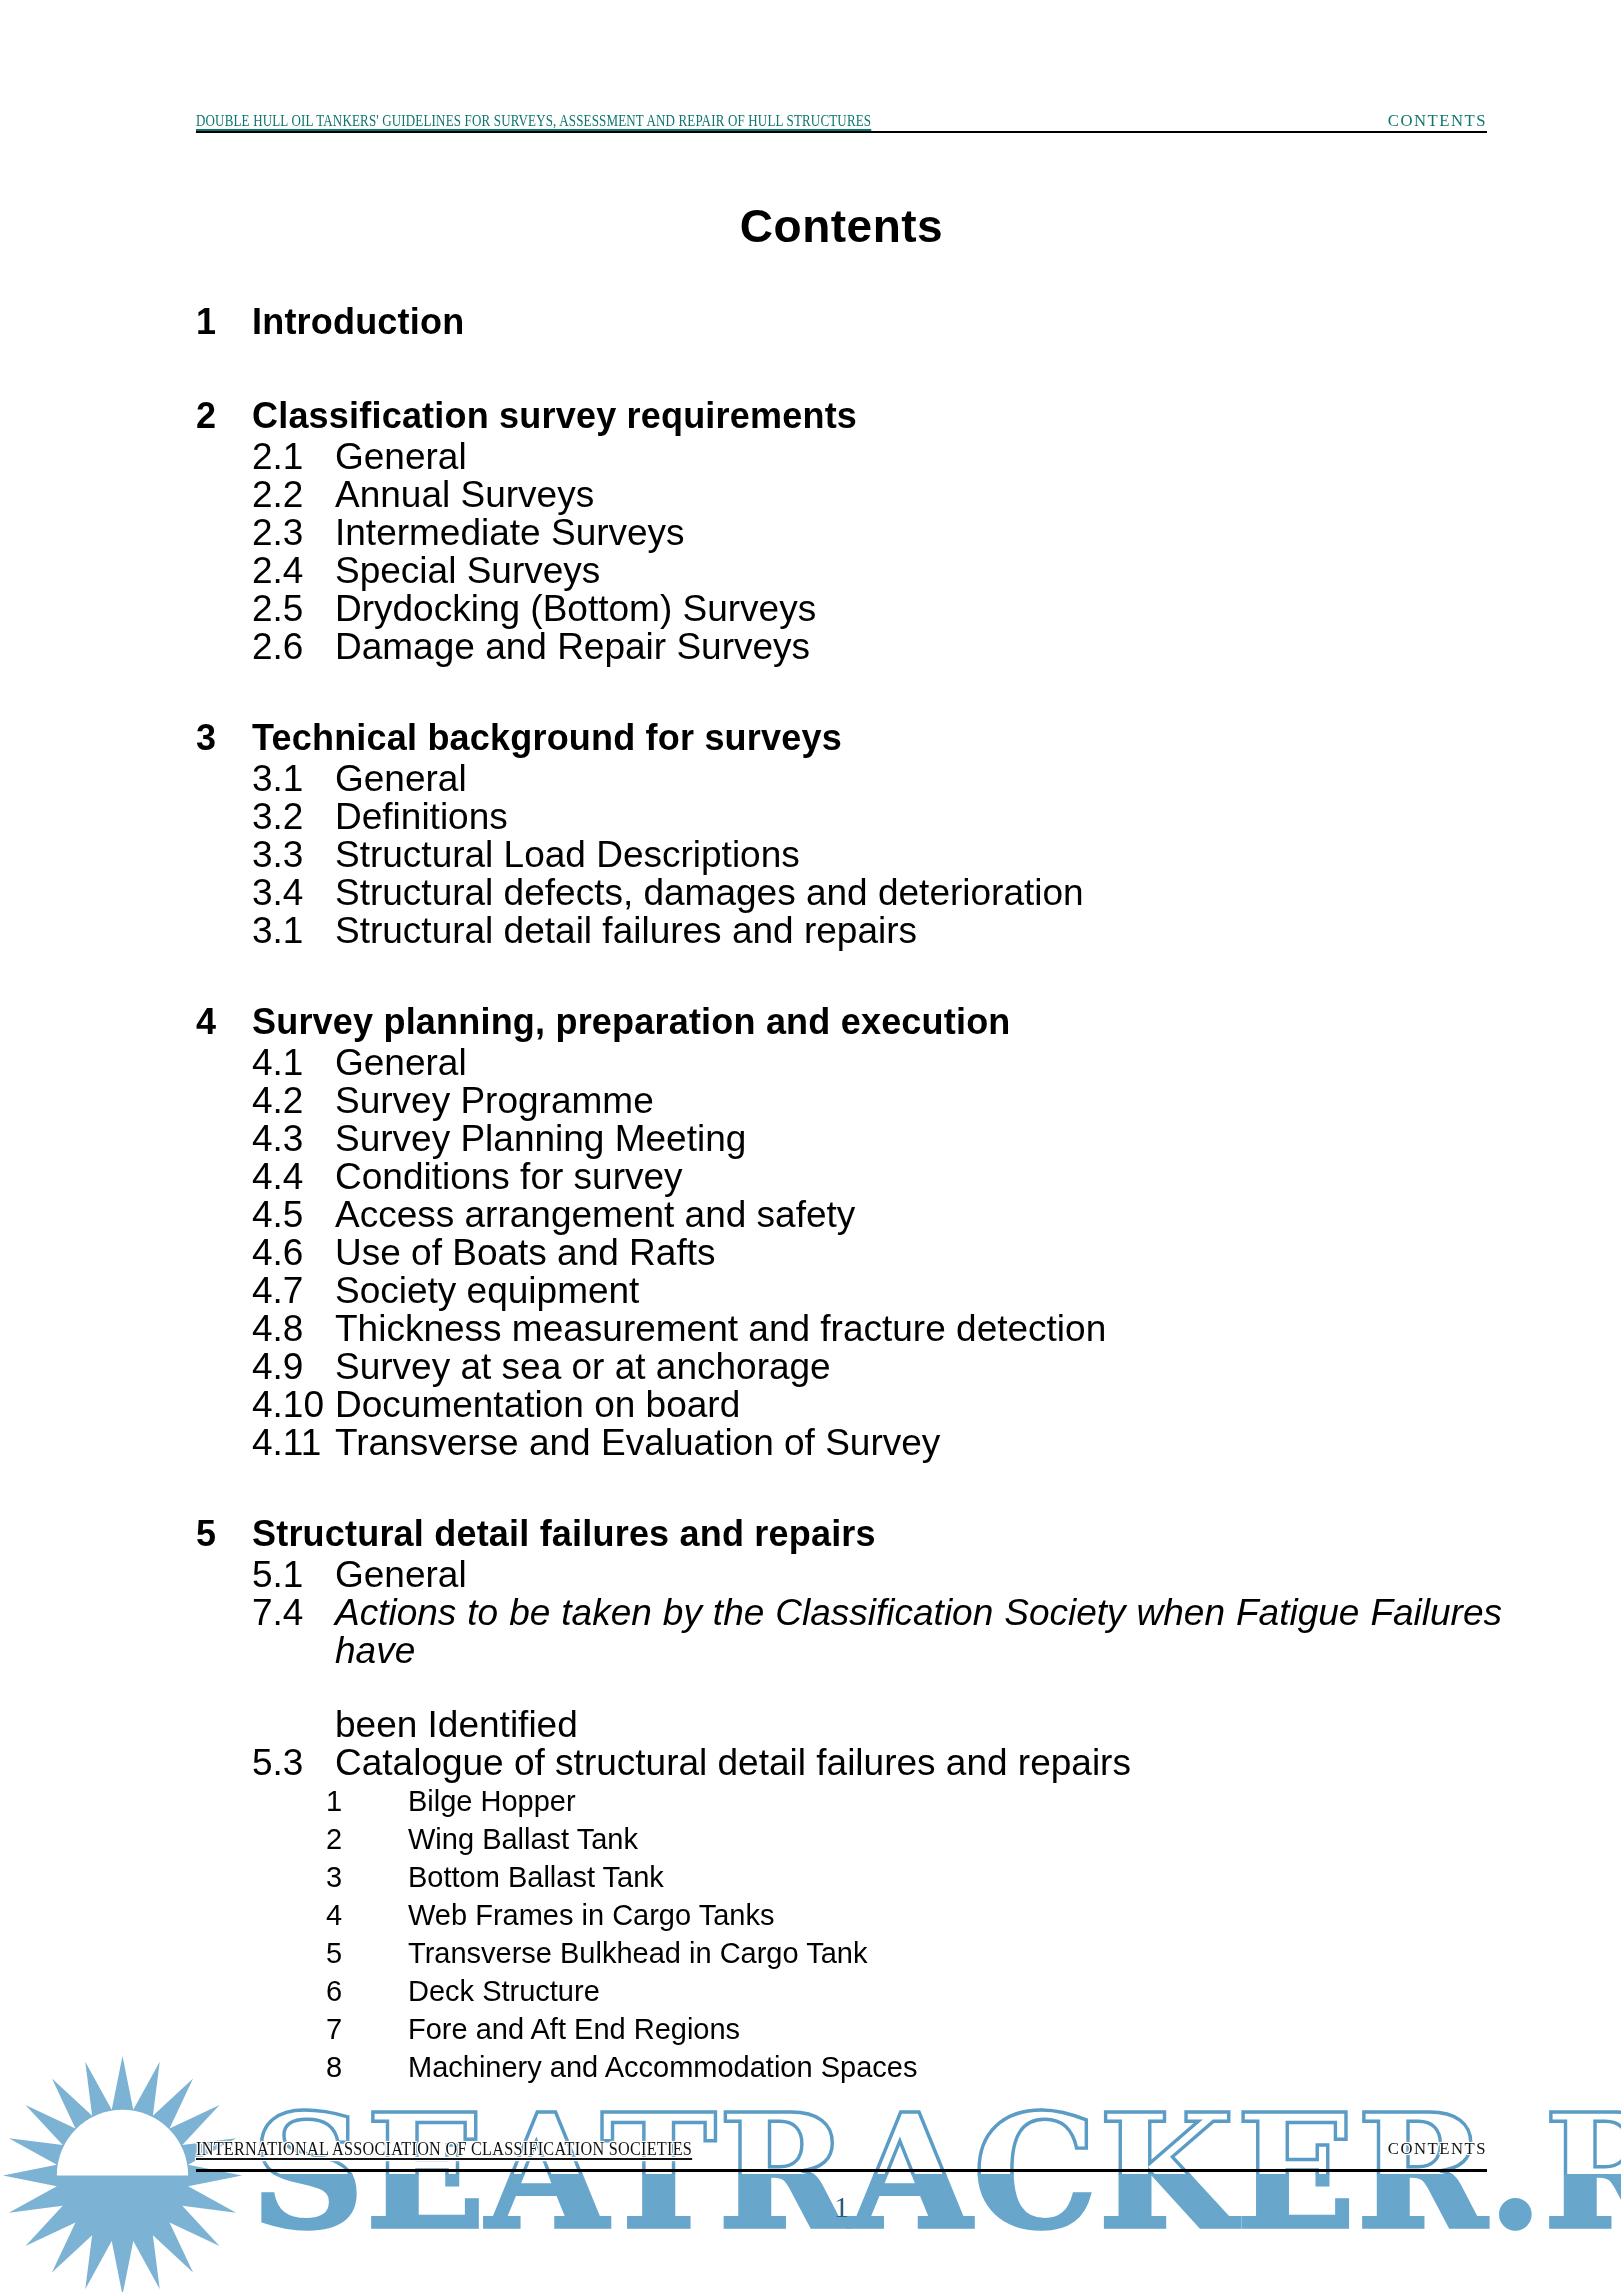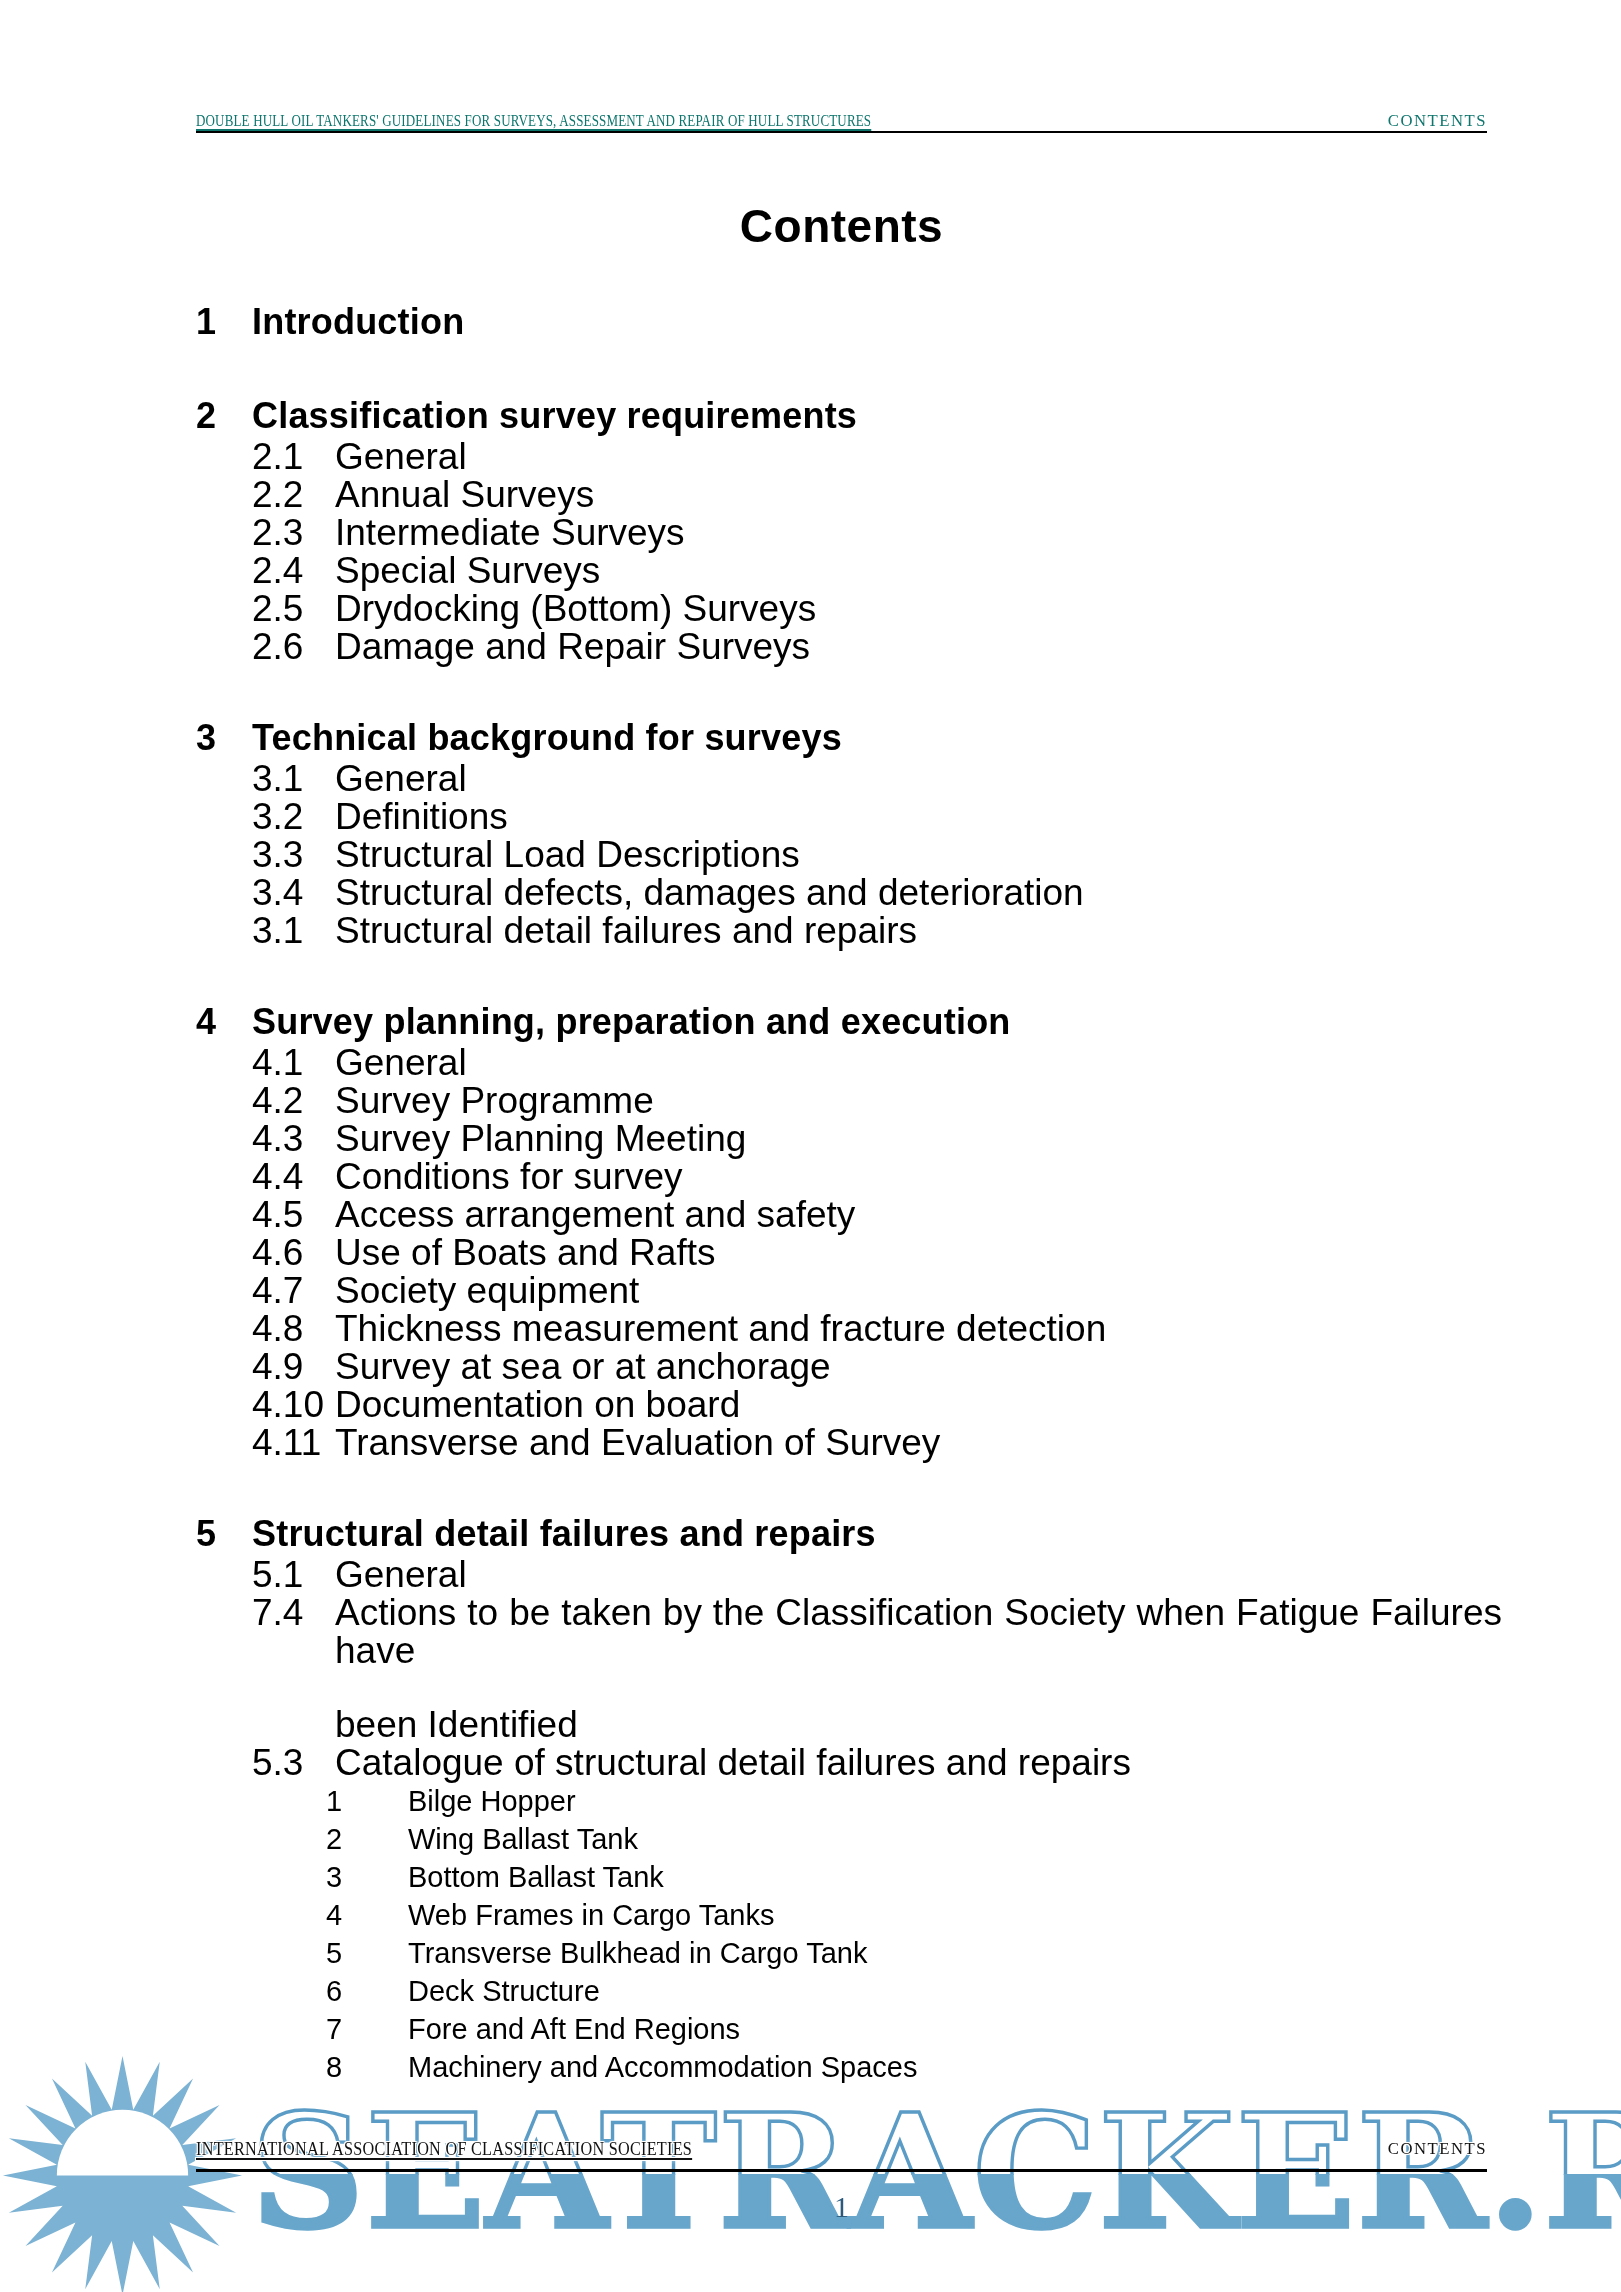--- a/index.html
+++ b/index.html
@@ -37,21 +37,21 @@
   .sec {
     display:flex; font-weight:bold; font-size:36px; line-height:45px;
     margin-top:49px; letter-spacing:0.2px;
   }
   .toc > .sec:first-child { margin-top:0; }
   .sec-num { width:56px; flex:0 0 56px; }
   .sub { display:flex; font-size:37px; line-height:38px; }
   .sub-num { margin-left:56px; width:83px; flex:0 0 83px; }
   .sub-text { flex:1; }
   .sub-text-block { width:1166px; }
-  .just { display:block; text-align:justify; text-align-last:justify; }
+  .just { display:block; text-align:justify; text-align-last:justify;font-style:italic; }
   .line2 { display:block;margin-top:36px; }
   .item { display:flex; font-size:29px; line-height:38px; }
   .item-num { margin-left:130px; width:82px; flex:0 0 82px; }
 
   
   .wm {
     position:absolute; left:251px; top:2094px; z-index:1;
     font-family:"DejaVu Serif", serif; font-weight:700;
     font-size:157px; line-height:157px; letter-spacing:1px; white-space:nowrap;
   }

